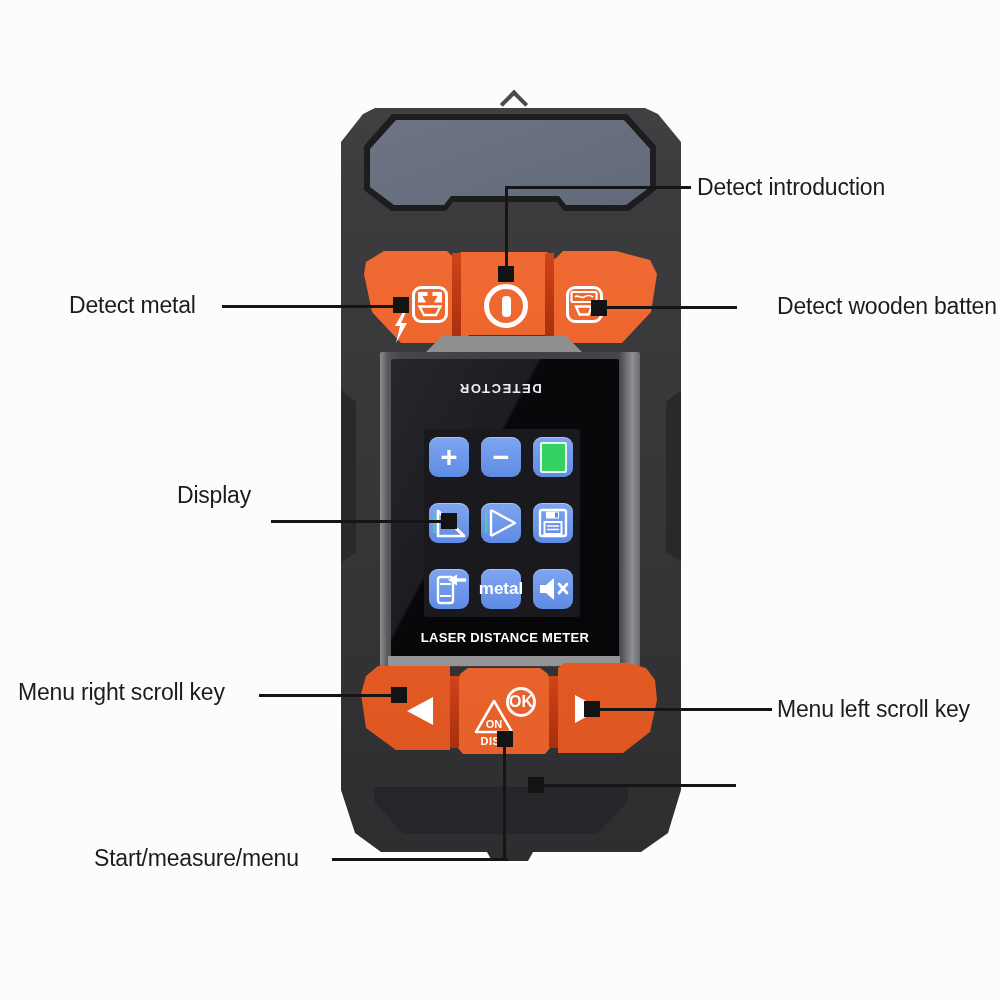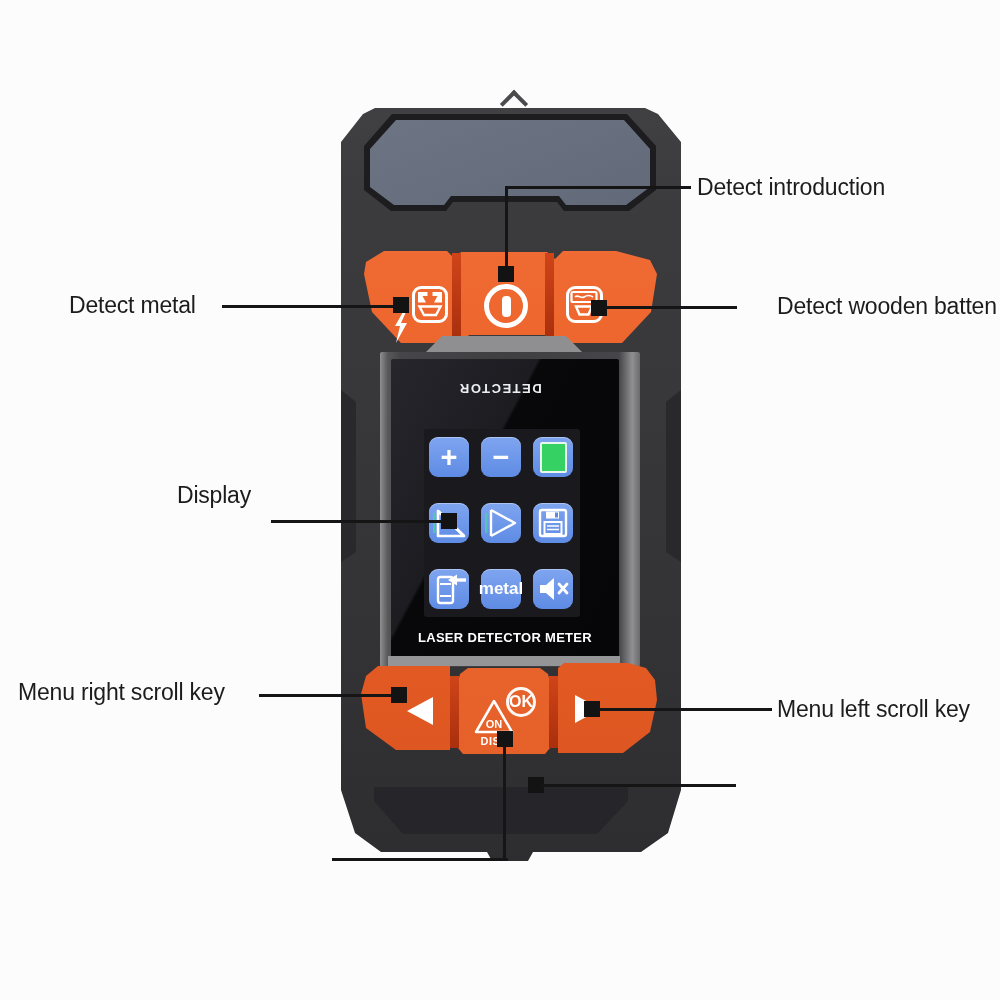--- a/index.html
+++ b/index.html
@@ -132,21 +132,21 @@
   <div class="gicon" style="left:481px;top:569px;font-size:17px;">
     <span>metal</span>
   </div>
   <div class="gicon" style="left:533px;top:569px;">
     <svg width="40" height="40" viewBox="0 0 40 40">
       <path d="M7 16 h6 l8 -7 v22 l-8 -7 H7 Z" fill="#fff"></path>
       <path d="M26 15 l8 9 M34 15 l-8 9" stroke="#fff" stroke-width="2.8" stroke-linecap="round"></path>
     </svg>
   </div>
 
-  <div class="abs wtxt" style="left:391px;top:630px;width:228px;font-size:13px;letter-spacing:.3px;">LASER DETECTOR METER</div>
+  <div class="abs wtxt" style="left:391px;top:630px;width:228px;font-size:13px;letter-spacing:.3px;">LASER DISTANCE METER</div>
 
   <div class="abs" style="left:388px;top:656px;width:232px;height:10px;background:#95959
 
 8;background:#959598;"></div>
 
   <div class="abs orange" style="left:0;top:0;width:1000px;height:1000px;
               clip-path:polygon(378px 666px,450px 666px,450px 750px,396px 750px,366px 728px,361px 694px,366px 676px);"></div>
   <div class="abs orange" style="left:0;top:0;width:1000px;height:1000px;
               clip-path:polygon(558px 668px,564px 663px,628px 663px,646px 668px,655px 680px,657px 700px,650px 732px,623px 753px,558px 753px);"></div>
   <div class="abs" style="left:0;top:0;width:1000px;height:1000px;
@@ -194,17 +194,18 @@
   <div class="hl" style="left:259px;top:694px;width:136px;"></div>
   <div class="sq" style="left:391px;top:687px;"></div>
 
   <div class="sq" style="left:584px;top:701px;"></div>
   <div class="hl" style="left:598px;top:708px;width:174px;"></div>
   <div class="lbl" style="left:777px;top:696px;">Menu left scroll key</div>
 
   <div class="sq" style="left:528px;top:777px;"></div>
   <div class="hl" style="left:542px;top:784px;width:194px;"></div>
 
+  <div class="lbl" style="left:94px;top:845px;">Start/measure/menu</div>
   <div class="hl" style="left:332px;top:858px;width:176px;"></div>
   <div class="vl" style="left:503px;top:746px;height:115px;"></div>
   <div class="sq" style="left:497px;top:731px;"></div>
 
 </div>
 
 </body></html>

